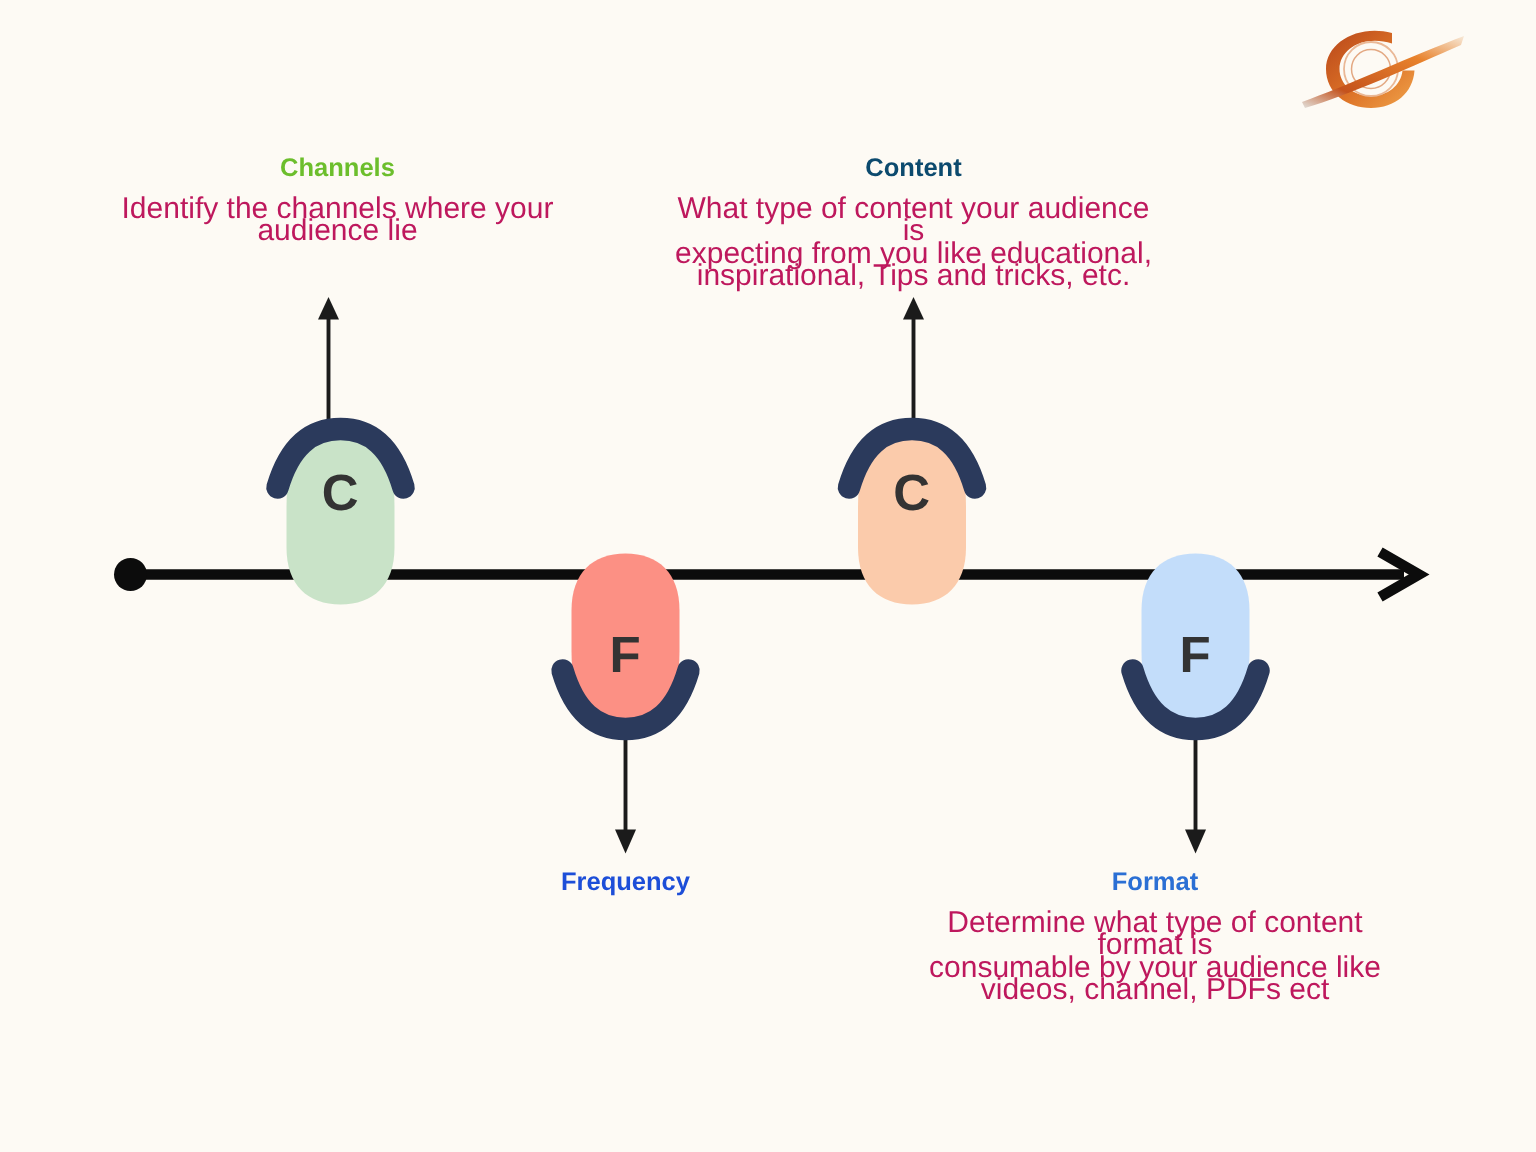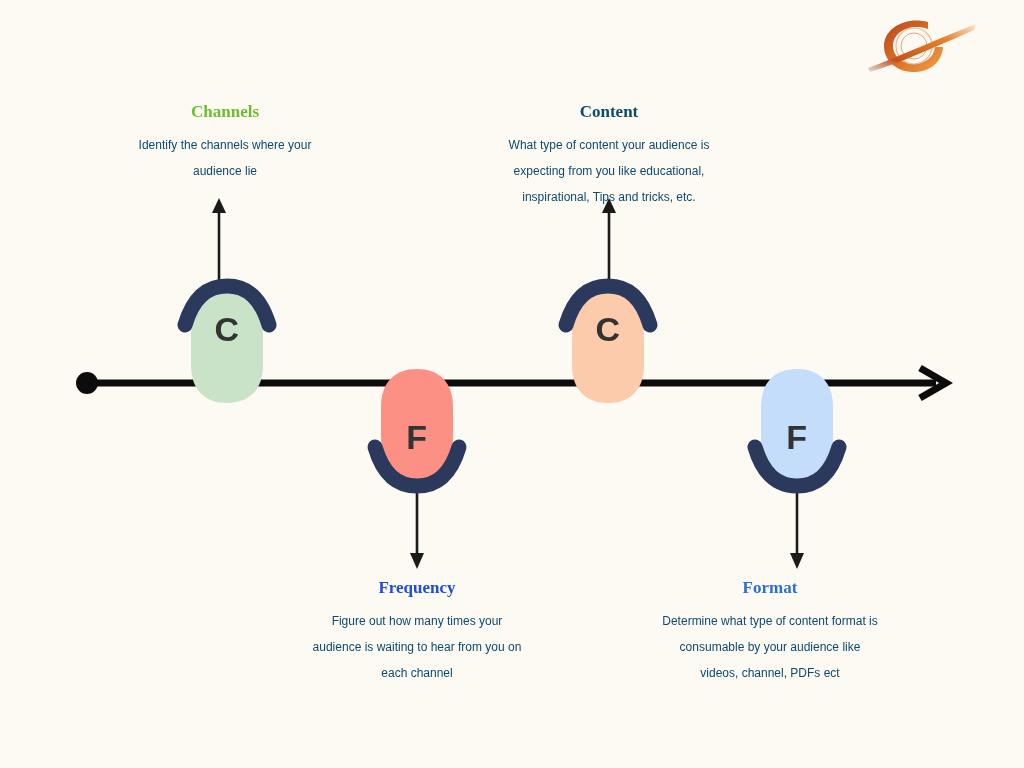--- a/index.html
+++ b/index.html
@@ -71,26 +71,25 @@
   .block {
     position: absolute;
     width: 320px;
     text-align: center;
   }
   .block-title {
     font-size: 17px;
     font-weight: bold;
     margin: 0 0 10px 0;
     line-height: 20px;
-    font-family: Liberation Serif, serif;
   }
   .block-body {
-    font-size: 12px;
-    color: #0c4a6e;
-    line-height: 26px;
+    font-size: 20px;
+    color: #be185d;
+    line-height: 15px;
     margin: 0;
     white-space: pre-line;
   }
 </style>
 </head>
 <body>
 
 <div class="canvas">
 
   <div class="logo">
@@ -190,23 +189,20 @@
 
   <div class="block" style="left:449px; top:102px;">
     <div class="block-title" style="color:#0c4a6e;">Content</div>
     <div class="block-body">What type of content your audience is
 expecting from you like educational,
 inspirational, Tips and tricks, etc.</div>
   </div>
 
   <div class="block" style="left:257px; top:578px;">
     <div class="block-title" style="color:#1d4ed8;">Frequency</div>
-    <div class="block-body">Figure out how many times your
-audience is waiting to hear from you  on
-each channel</div>
   </div>
 
   <div class="block" style="left:610px; top:578px;">
     <div class="block-title" style="color:#2b6fd4;">Format</div>
     <div class="block-body">Determine what type of content format is
 consumable by your audience like
 videos, channel, PDFs ect</div>
   </div>
 
 </div>

